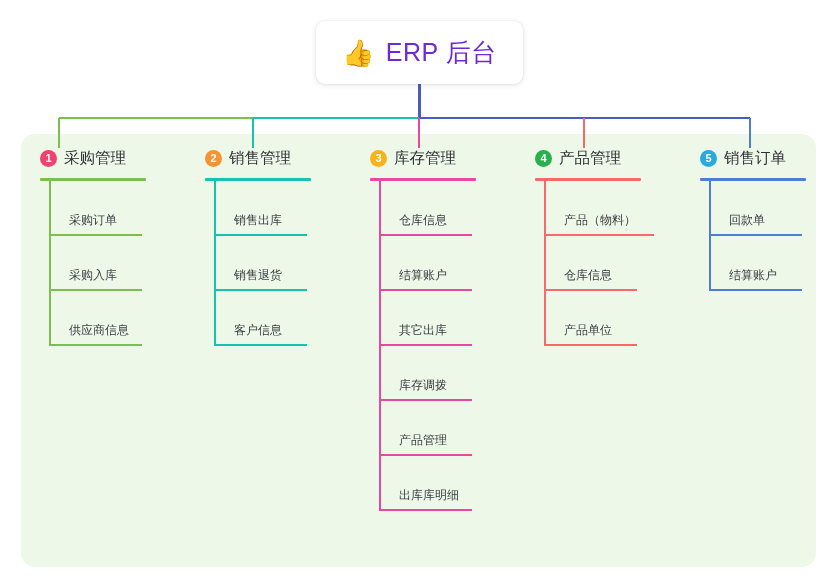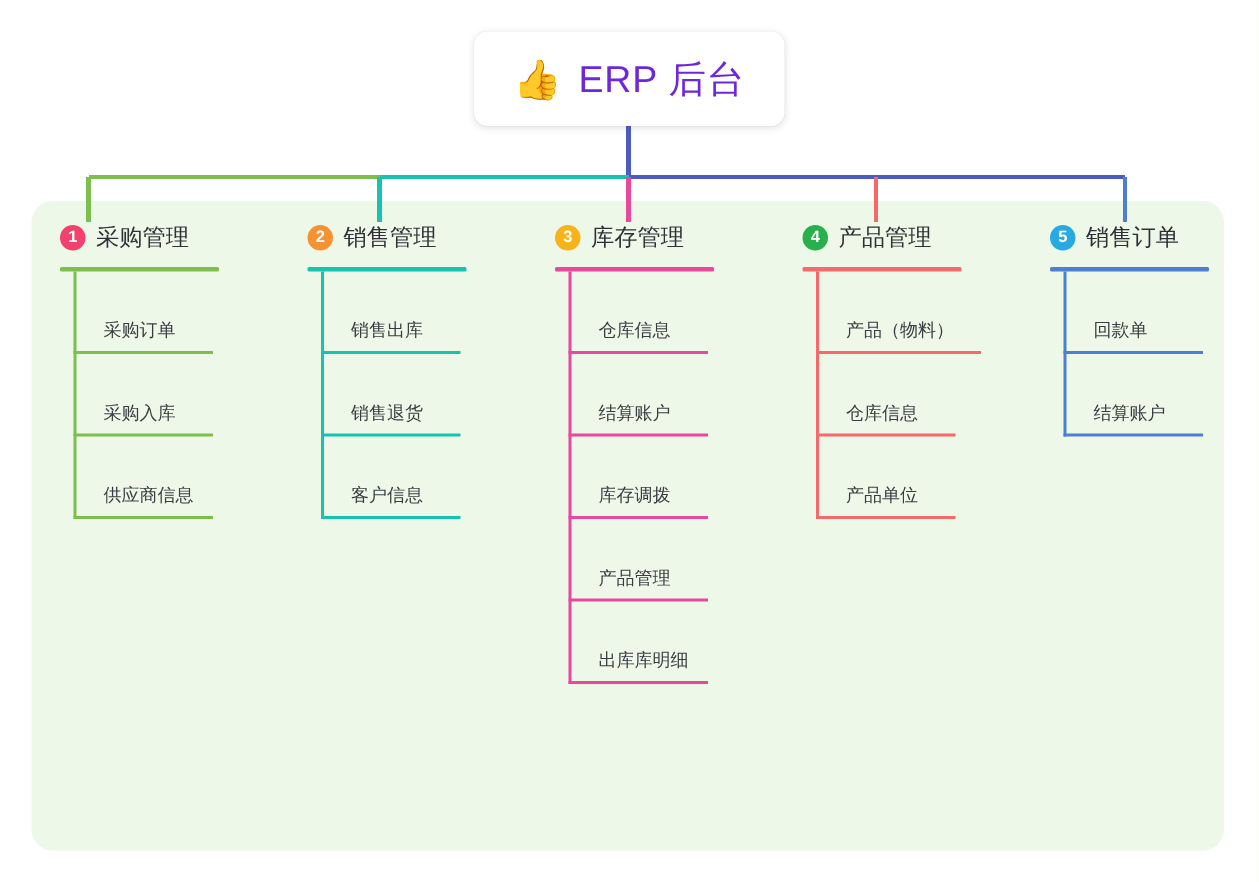--- a/index.html
+++ b/index.html
@@ -144,20 +144,24 @@
           <div class="rail-line" style="background: rgb(232, 72, 158);"></div>
           <div class="item">
             <span class="item-label">仓库信息</span>
             <div class="item-rule" style="width: 93px; background: rgb(232, 72, 158);"></div>
           </div>
           <div class="item">
             <span class="item-label">结算账户</span>
             <div class="item-rule" style="width: 93px; background: rgb(232, 72, 158);"></div>
           </div>
           <div class="item">
+            <span class="item-label">其它出库</span>
+            <div class="item-rule" style="width: 93px; background: rgb(232, 72, 158);"></div>
+          </div>
+          <div class="item">
             <span class="item-label">库存调拨</span>
             <div class="item-rule" style="width: 93px; background: rgb(232, 72, 158);"></div>
           </div>
           <div class="item">
             <span class="item-label">产品管理</span>
             <div class="item-rule" style="width: 93px; background: rgb(232, 72, 158);"></div>
           </div>
           <div class="item">
             <span class="item-label">出库库明细</span>
             <div class="item-rule" style="width: 93px; background: rgb(232, 72, 158);"></div>

